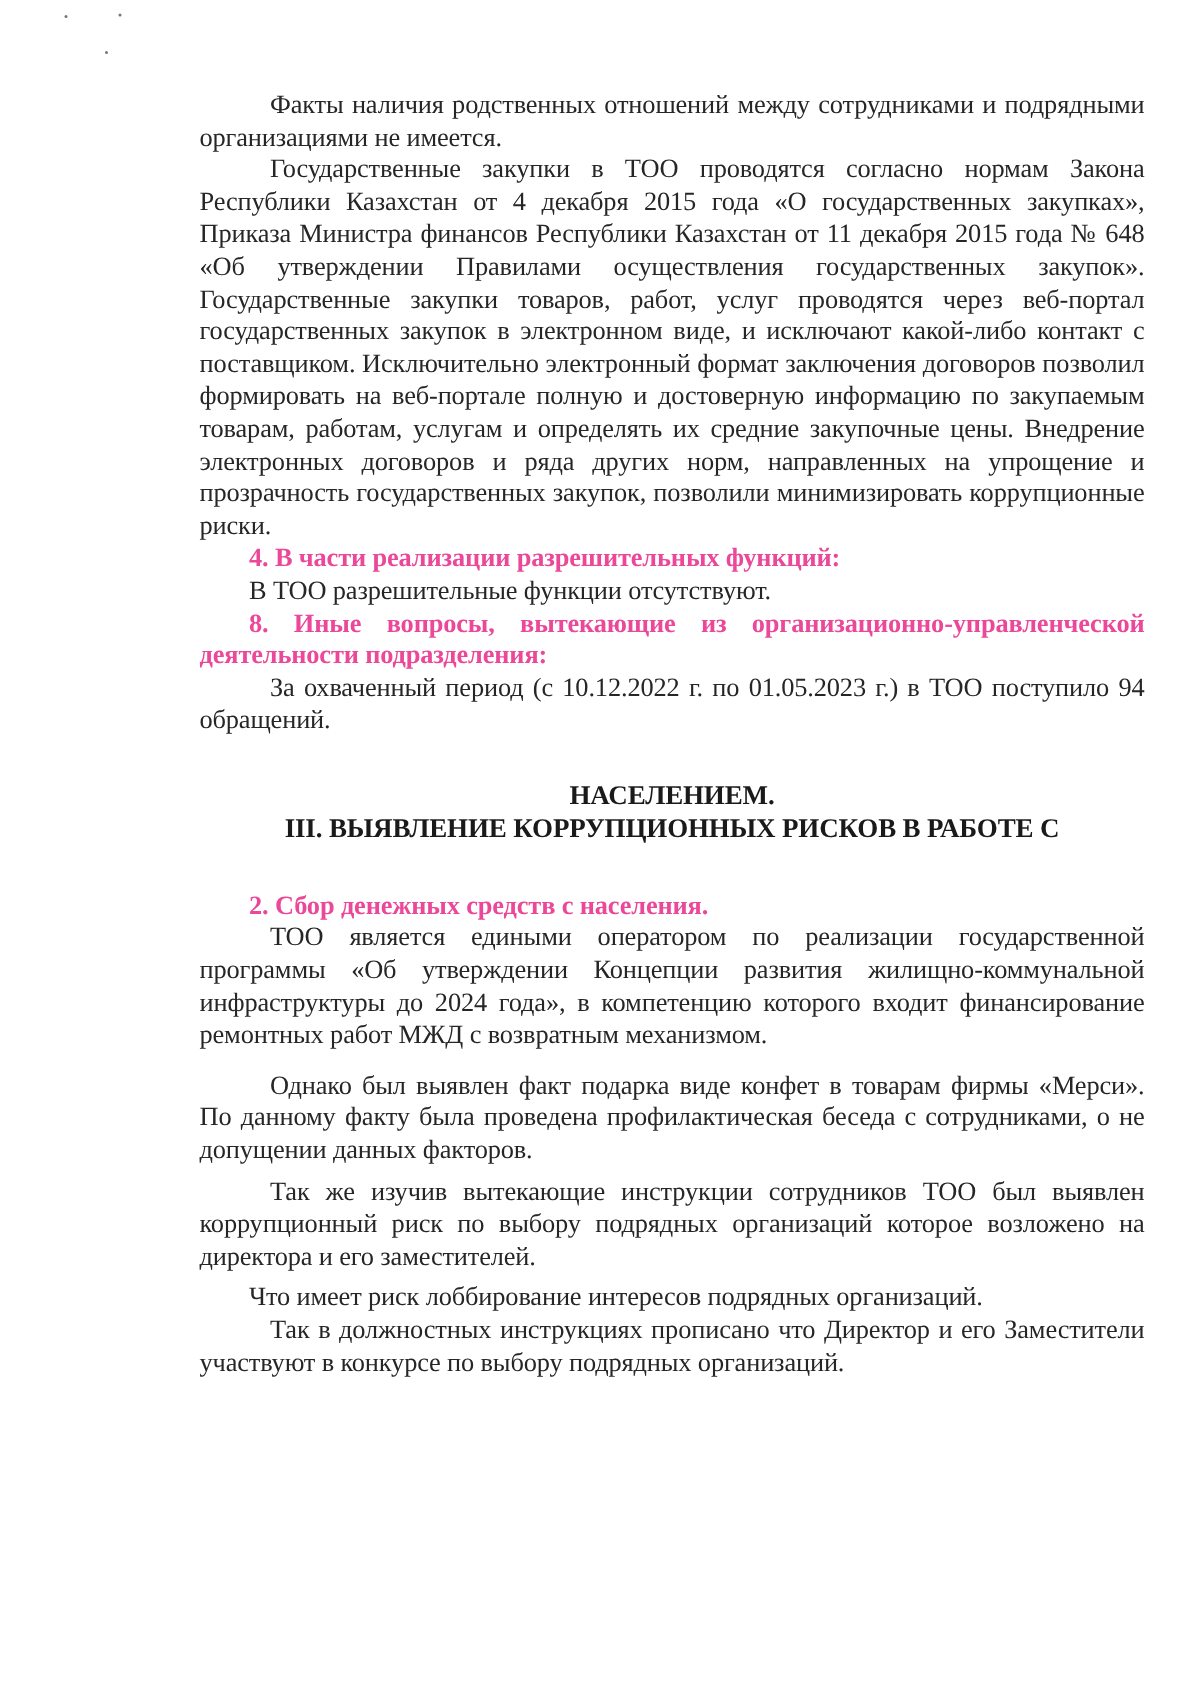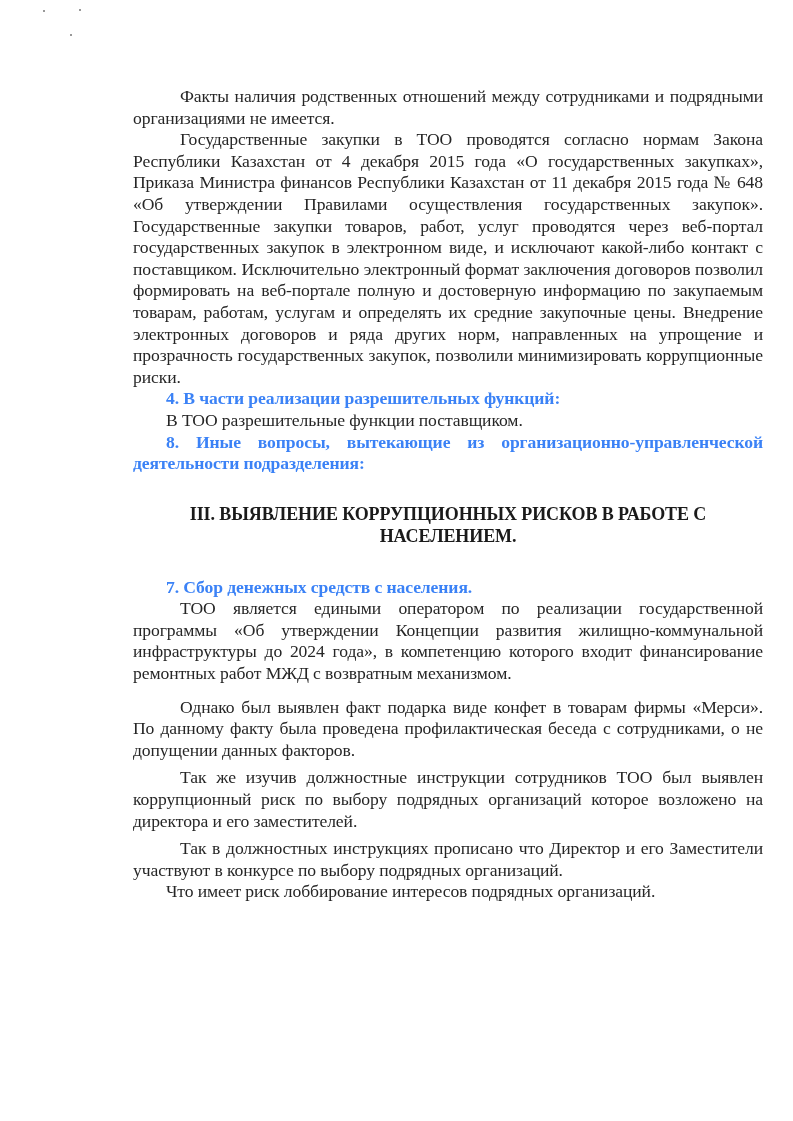--- a/index.html
+++ b/index.html
@@ -2,57 +2,58 @@
 <html><head>
 <meta charset="utf-8">
 <style>
   html, body { margin: 0; padding: 0; }
   body {
     width: 793px; height: 1121px; background: #ffffff; position: relative; overflow: hidden;
     font-family: "Liberation Serif", "DejaVu Serif", serif; color: #262626;
   }
   .speck { position: absolute; width: 2px; height: 2px; background: #777; border-radius: 1px; }
   .page {
-    position: absolute; left: 133px; top: 86px; width: 630px;
+    position: absolute; left: 133px; top: 59px; width: 630px;
     font-size: 17.6px; line-height: 21.6px; letter-spacing: -0.1px;
   }
   p { margin: 0; text-align: justify; text-indent: 47px; }
-  .head-item { margin: 0; text-indent: 33px; font-weight: bold; color: #3b82f6; }
+  .head-item { margin: 0; text-indent: 33px; font-weight: bold; color: #ec4899; }
   .section-title {
     margin: 28px 0 0 0; text-align: center; font-weight: bold; color: #1a1a1a;
     font-size: 18px; line-height: 22px; text-indent: 0;
   }
   .gap-sm { height: 6px; }
   .gap-md { height: 30px; }
 </style>
 </head>
 <body>
 
 <span class="speck" style="left:43px;top:10px;"></span>
 <span class="speck" style="left:79px;top:9px;"></span>
 <span class="speck" style="left:70px;top:34px;"></span>
 
 <div class="page">
   <p>Факты наличия родственных отношений между сотрудниками и подрядными организациями не имеется.</p>
   <p>Государственные закупки в ТОО проводятся согласно нормам Закона Республики Казахстан от 4 декабря 2015 года «О государственных закупках», Приказа Министра финансов Республики Казахстан от 11 декабря 2015 года № 648 «Об утверждении Правилами осуществления государственных закупок». Государственные закупки товаров, работ, услуг проводятся через веб-портал государственных закупок в электронном виде, и исключают какой-либо контакт с поставщиком. Исключительно электронный формат заключения договоров позволил формировать на веб-портале полную и достоверную информацию по закупаемым товарам, работам, услугам и определять их средние закупочные цены. Внедрение электронных договоров и ряда других норм, направленных на упрощение и прозрачность государственных закупок, позволили минимизировать коррупционные риски.</p>
 
   <p class="head-item">4. В части реализации разрешительных функций:</p>
-  <p style="text-indent:33px;">В ТОО разрешительные функции поставщиком.</p>
+  <p style="text-indent:33px;">В ТОО разрешительные функции отсутствуют.</p>
 
   <p class="head-item">8. Иные вопросы, вытекающие из организационно-управленческой деятельности подразделения:</p>
+  <p>За охваченный период (с 10.12.2022 г.  по 01.05.2023 г.) в ТОО поступило 94 обращений.</p>
 
   <div class="section-title">
+    <div>НАСЕЛЕНИЕМ.</div>
     <div>III. ВЫЯВЛЕНИЕ КОРРУПЦИОННЫХ РИСКОВ В РАБОТЕ С</div>
-    <div>НАСЕЛЕНИЕМ.</div>
   </div>
   <div class="gap-md"></div>
 
-  <p class="head-item">7.  Сбор денежных средств с населения.</p>
+  <p class="head-item">2.  Сбор денежных средств с населения.</p>
   <p>ТОО является едиными оператором по реализации государственной программы  «Об утверждении Концепции развития жилищно-коммунальной инфраструктуры до 2024 года», в компетенцию которого входит финансирование ремонтных работ МЖД с возвратным механизмом.</p>
   <div class="gap-sm"></div>
   <div class="gap-sm"></div>
   <p>Однако был выявлен факт подарка виде конфет в товарам фирмы «Мерси». По данному факту была проведена профилактическая беседа с сотрудниками, о не допущении данных факторов.</p>
   <div class="gap-sm"></div>
-  <p>Так же изучив должностные инструкции сотрудников ТОО был выявлен коррупционный риск по выбору подрядных организаций которое возложено на директора и его заместителей.</p>
+  <p>Так же изучив вытекающие инструкции сотрудников ТОО был выявлен коррупционный риск по выбору подрядных организаций которое возложено на директора и его заместителей.</p>
   <div class="gap-sm"></div>
+  <p style="text-indent:33px;">Что имеет риск лоббирование интересов подрядных организаций.</p>
   <p>Так в должностных инструкциях прописано что Директор и его Заместители участвуют в конкурсе по выбору подрядных организаций.</p>
-  <p style="text-indent:33px;">Что имеет риск лоббирование интересов подрядных организаций.</p>
 </div>
 
 </body></html>

